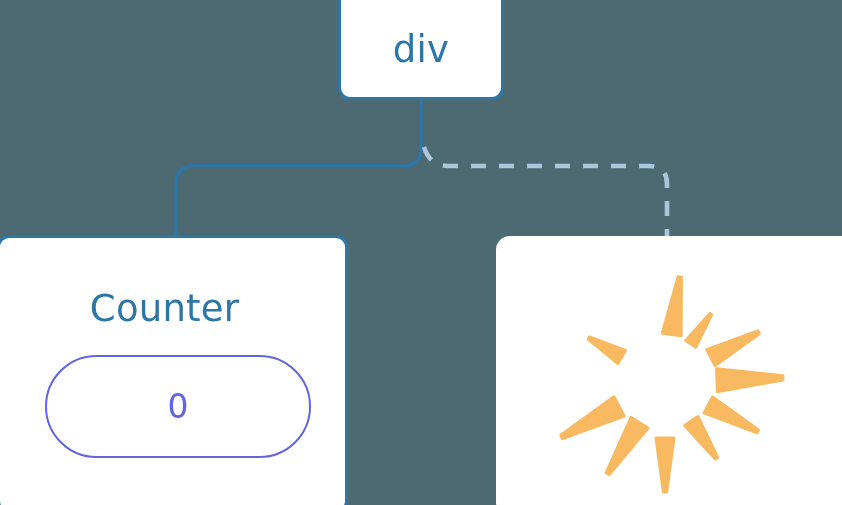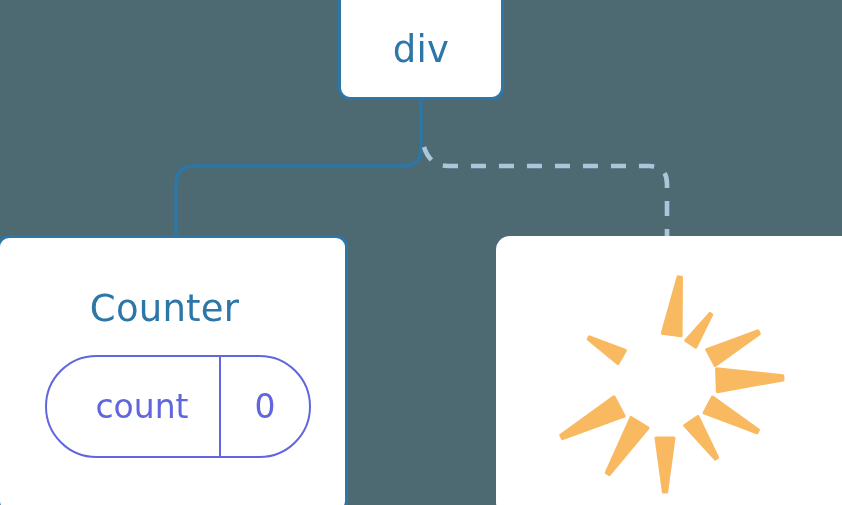--- a/index.html
+++ b/index.html
@@ -134,23 +134,20 @@
   </svg>
 
   <div class="node node-div">
     <span class="node-title">div</span>
   </div>
 
   <div class="node node-counter">
     <div class="node-title counter-title">Counter</div>
 
     <div class="pill">
-      <div class="pill-key">
-        <span class="pill-text">count</span>
-      </div>
       <div class="pill-val">
         <span class="pill-text">0</span>
       </div>
     </div>
   </div>
 
   <div class="node node-spark">
     <svg class="sparkle" viewBox="0 0 360 280" width="360" height="280">
       <g id="sparkle-rays" fill="#f8b960">
           <polygon points="185.09,99.79 185.45,41.27 182.06,40.79 166.27,97.14" stroke-linejoin="round" stroke="#f8b960" stroke-width="3"></polygon>

